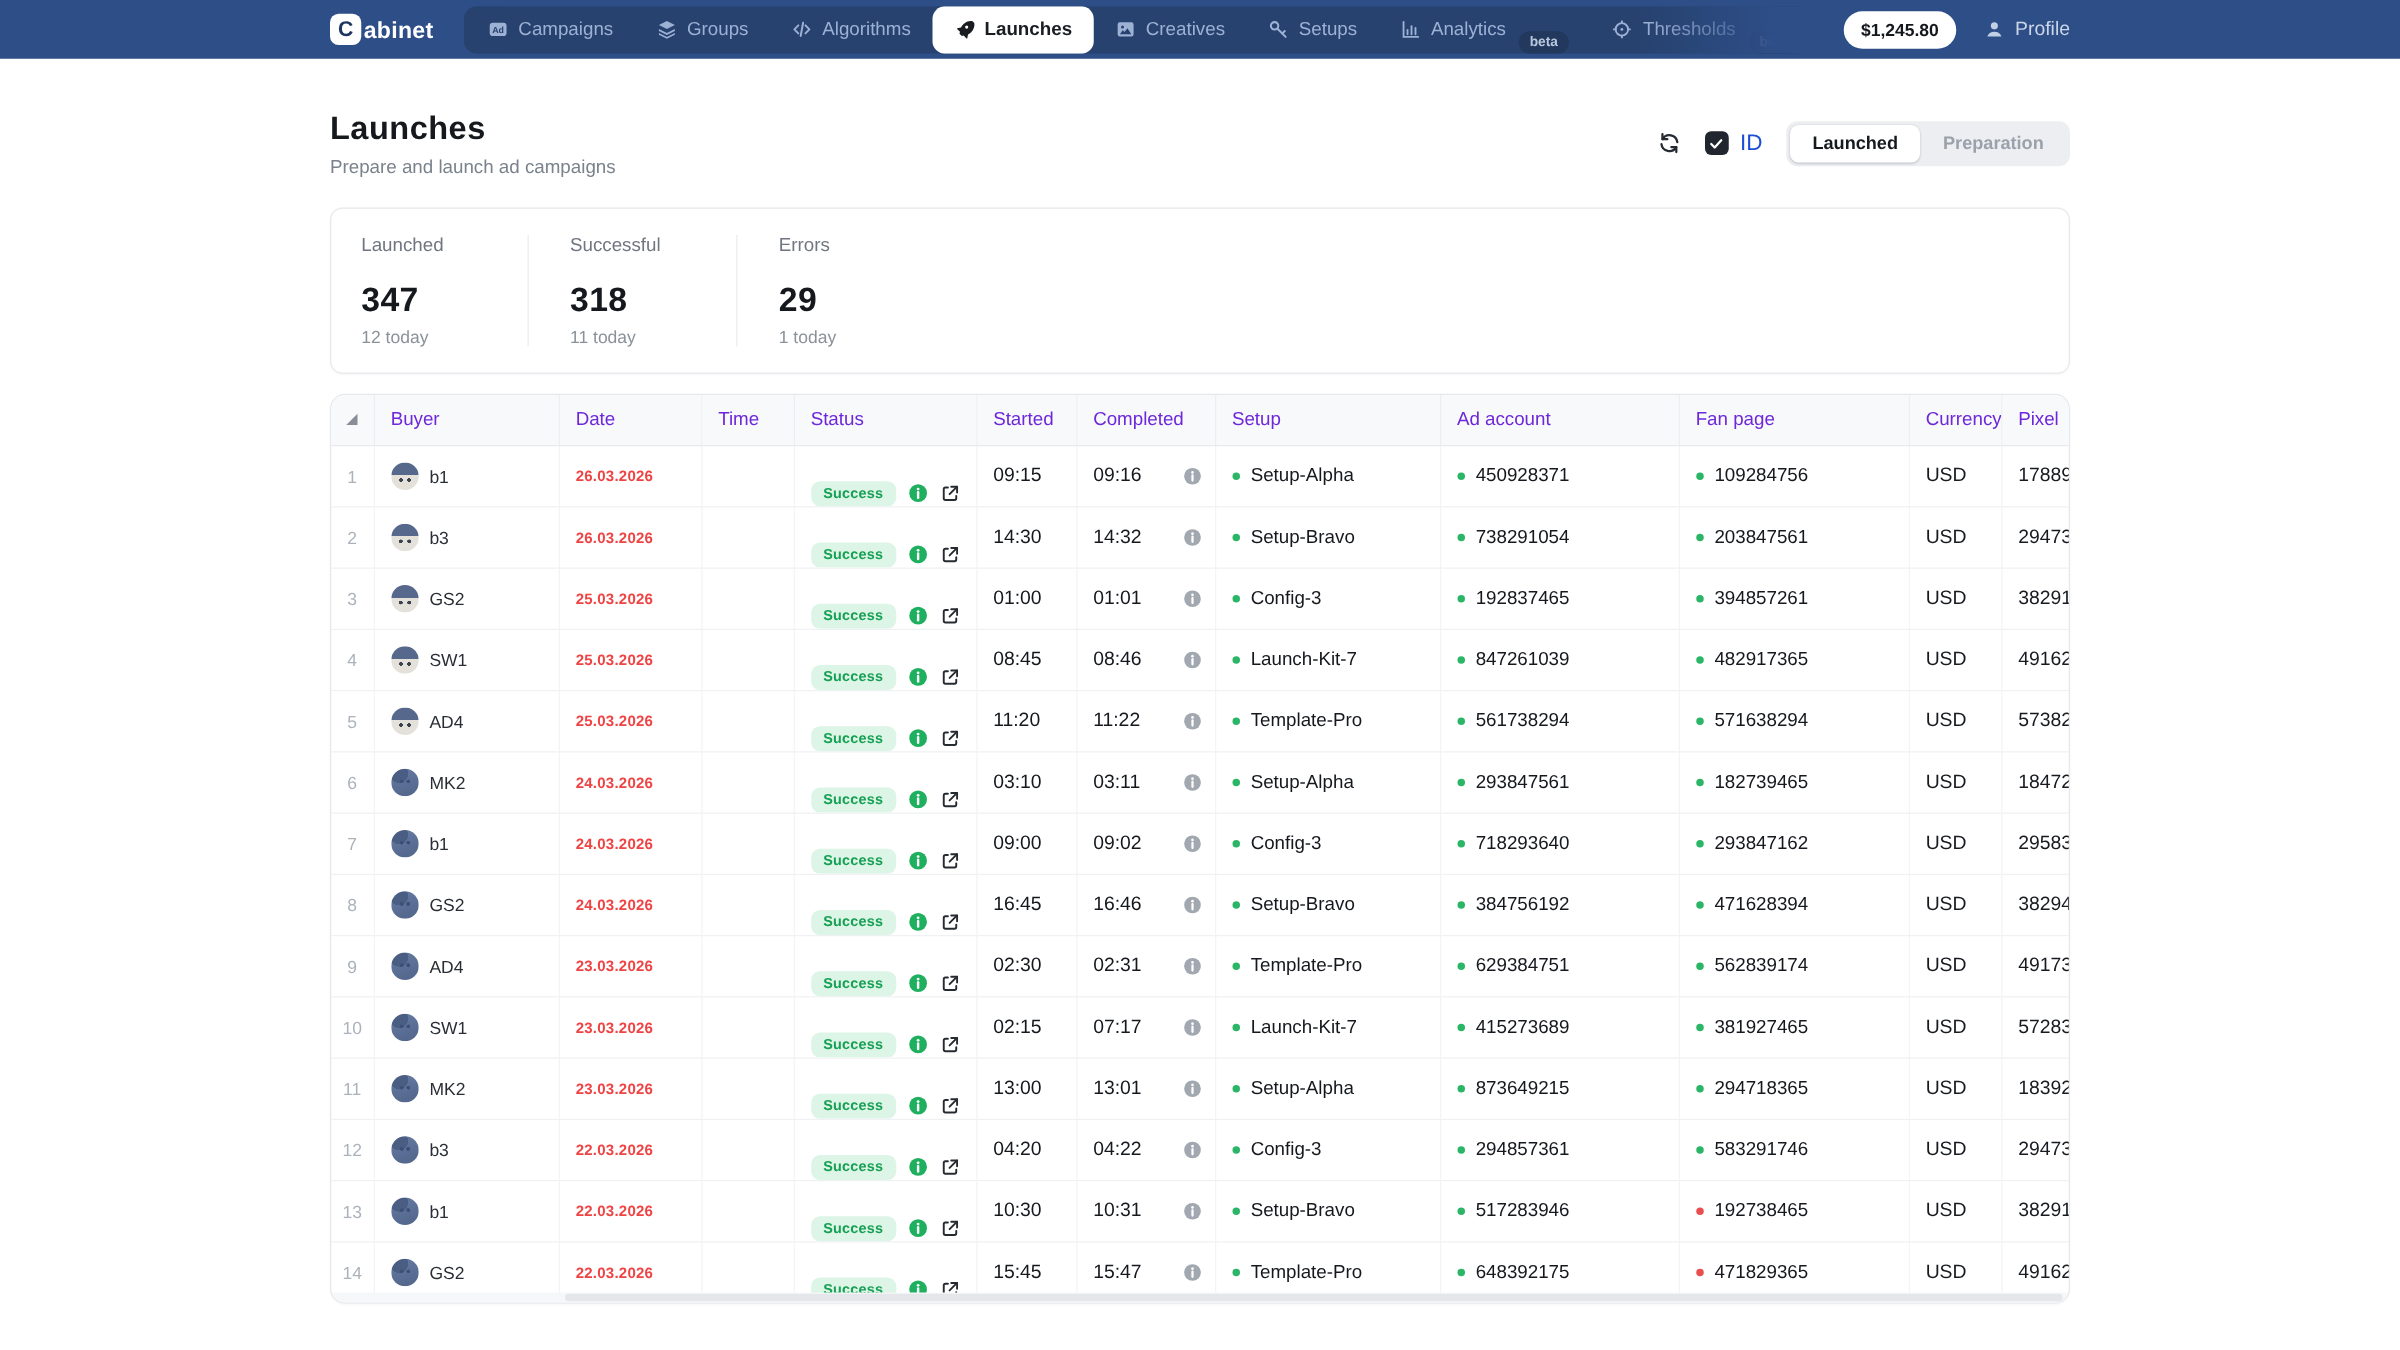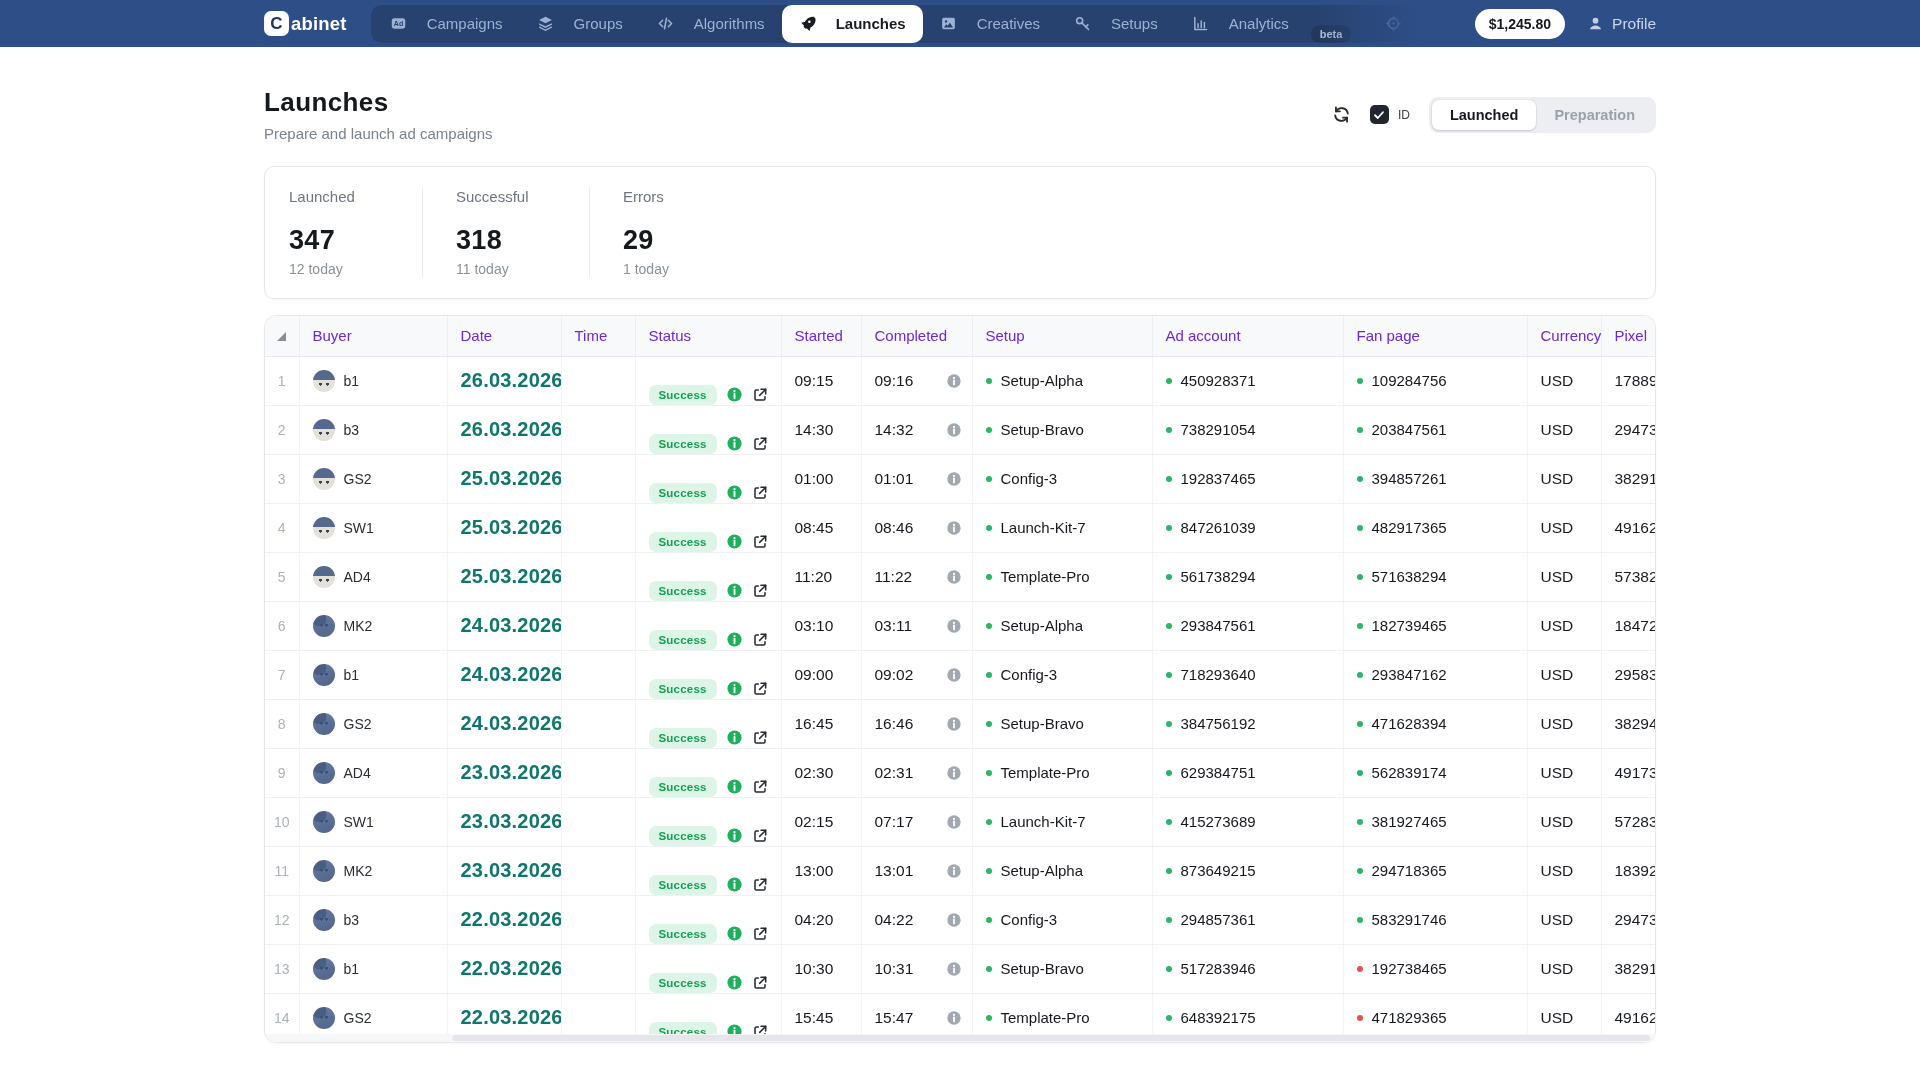--- a/index.html
+++ b/index.html
@@ -12,21 +12,21 @@
   .logo { display:flex; align-items:center; gap:2px; cursor:pointer; flex:none; }
   .logo-box { width:25px; height:25px; background:#fff; border-radius:7px; color:#1E3560;
               font-weight:800; font-size:17px; display:flex; align-items:center; justify-content:center; }
   .logo-rest { color:#fff; font-weight:800; font-size:18.5px; letter-spacing:.2px; }
 
   .nav-wrap { flex:1; position:relative; height:38px; overflow:hidden; border-radius:10px; margin-left:24px; }
   .nav-inner { display:flex; align-items:center; height:38px; background:#27426F; border-radius:10px;
                white-space:nowrap; padding:0 2px; }
   .nav-fade { position:absolute; top:0; right:0; bottom:0; width:135px;
               background:linear-gradient(90deg, rgba(46,78,136,0), #2E4E88 78%); pointer-events:none; }
-  .nav-item { display:flex; align-items:center; gap:20px; padding:0 17px; height:38px; color:#9DB1D4;
+  .nav-item { display:flex; align-items:center; gap:8px; padding:0 17px; height:38px; color:#9DB1D4;
               font-size:15px; font-weight:500; border-radius:10px; cursor:pointer; flex:none; }
   .nav-item.active { background:#fff; color:#191C21; font-weight:700; }
   .ni { width:17px; height:17px; display:inline-flex; flex:none; }
   .ni svg { width:100%; height:100%; }
   .beta { background:#22385C; color:#BAC7DF; font-size:11px; font-weight:700; padding:3px 9px;
           border-radius:10px; margin-left:2px;margin-top:20px; }
   .balance { background:#fff; border-radius:16px; padding:7px 14px; font-weight:700; font-size:14px;
              color:#14171C; margin-left:26px; cursor:pointer; flex:none; }
   .profile { display:flex; align-items:center; gap:8px; color:#CBD6E8; font-size:15.5px; font-weight:500;
              margin-left:22px; cursor:pointer; flex:none; }
@@ -37,21 +37,21 @@
   .page-head { margin-top:40px; display:flex; justify-content:space-between; align-items:center; }
   .page-title { font-size:26px; font-weight:800; color:#15181C; letter-spacing:.4px; }
   .page-sub { font-size:15px; color:#7A828C; margin-top:7px; }
   .head-controls { display:flex; align-items:center; gap:19px; }
   .icon-btn { width:19px; height:19px; color:#262B33; cursor:pointer; }
   .icon-btn svg { width:100%; height:100%; }
   .id-check { display:flex; align-items:center; gap:9px; }
   .checkbox { width:19px; height:19px; background:#20252E; border-radius:5px; display:flex;
               align-items:center; justify-content:center; cursor:pointer; }
   .checkbox svg { width:12px; height:12px; }
-  .id-label { font-size:12px; color:#404040; font-weight:500; }
+  .id-label { font-size:18px; color:#1d4ed8; font-weight:500; }
   .segmented { background:#ECEEF1; border-radius:9px; padding:3px; display:flex; }
   .seg-btn { padding:7px 18px; font-size:14.5px; font-weight:700; border-radius:7px; color:#9AA1AB;
              cursor:pointer; border:none; background:transparent; font-family:inherit; }
   .seg-btn.active { background:#fff; color:#16191E;
                     box-shadow:0 1px 2px rgba(16,24,40,.14), 0 0 0 1px rgba(16,24,40,.03); }
 
   
   .stats-card { margin-top:24px; border:1px solid #E6E8EB; border-radius:10px; padding:21px 24px;
                 display:flex; align-items:stretch; box-shadow:0 1px 2px rgba(16,24,40,.04); }
   .stat { min-width:100px; }
@@ -89,21 +89,21 @@
   .avatar { width:22px; height:22px; border-radius:50%; flex:none; }
   .avatar.beanie { background:
       radial-gradient(circle at 35% 64%, #3A4250 0 7%, transparent 8%),
       radial-gradient(circle at 65% 64%, #3A4250 0 7%, transparent 8%),
       linear-gradient(180deg, #57688D 0 46%, #E4E1DB 46%); }
   .avatar.blue { background:
       radial-gradient(circle at 38% 46%, #3D5176 0 8%, transparent 9%),
       radial-gradient(circle at 62% 46%, #3D5176 0 8%, transparent 9%),
       radial-gradient(circle at 28% 18%, #4A5D82 0 30%, transparent 31%),
       linear-gradient(160deg, #62779F 20%, #55698F 80%); }
-  .date-cell { font-weight:700; font-size:20px; color:#0f766e; letter-spacing:.2px; }
+  .date-cell { font-weight:700; font-size:12px; color:#ef4444; letter-spacing:.2px; }
   .status-cell { display:flex; align-items:center; gap:9px;margin-top:28px; }
   .pill { background:#DCF5E6; color:#17A054; font-size:11.5px; font-weight:700; padding:4px 10px;
           border-radius:7px; letter-spacing:.2px; }
   .ic-info-green { width:17px; height:17px; color:#1FB05F; cursor:pointer; }
   .ic-ext { width:16px; height:16px; color:#262B31; cursor:pointer; }
   .ic-info-gray { width:16px; height:16px; color:#A2A8B0; cursor:pointer; }
   .ic-info-green svg, .ic-ext svg, .ic-info-gray svg { width:100%; height:100%; }
   .time-val { font-size:15.5px; color:#15181D; }
   .completed-cell { display:flex; align-items:center; justify-content:space-between; padding-right:10px; }
   .entity { display:flex; align-items:center; gap:9px; font-size:15px; color:#15181D; }

